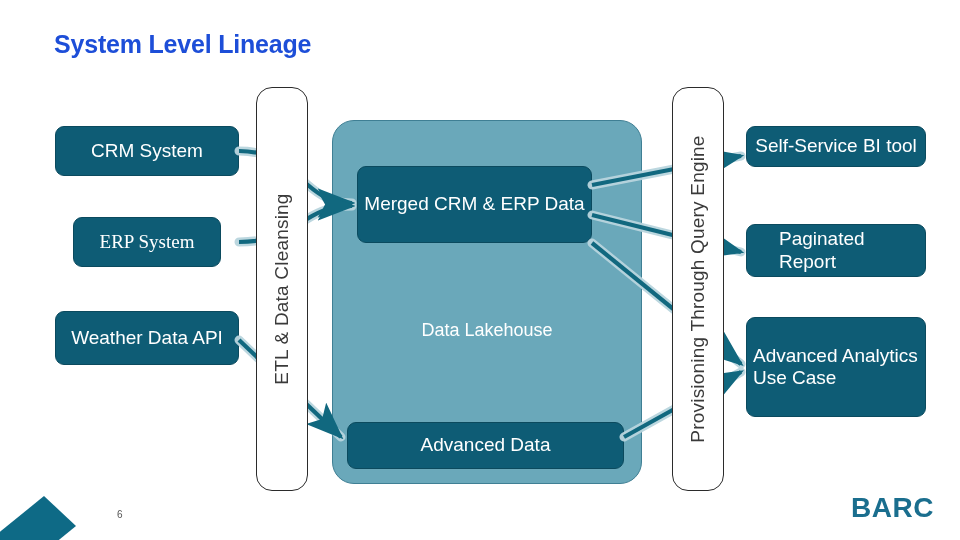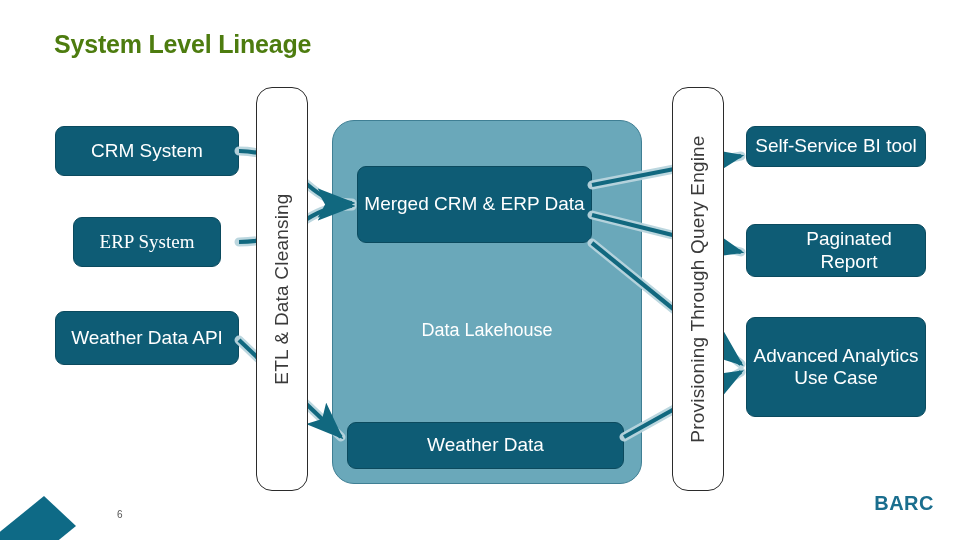--- a/index.html
+++ b/index.html
@@ -19,37 +19,36 @@
     overflow: hidden;
   }
 
   
   #slide-title {
     position: absolute;
     left: 54px;
     top: 30px;
     font-size: 25px;
     font-weight: bold;
-    color: #4d7c0f;
+    color: #1d4ed8;
     letter-spacing: -0.2px;
     white-space: nowrap;
   }
 
   
   .node {
     position: absolute;
     box-sizing: border-box;
     background: #0e5c75;
     border: 1px solid #0b4a5e;
     border-radius: 9px;
     color: #ffffff;
     display: flex;
     align-items: center;
     justify-content: center;
-    text-align: center;
     font-size: 19px;
     line-height: 1.16;
     padding: 2px 6px;
     z-index: 6;
   }
 
   
   #node-crm      { left: 55px;  top: 126px; width: 184px; height: 50px; }
   #node-erp      { left: 73px;  top: 217px; width: 148px; height: 50px; font-family: Liberation Serif, serif; }
   #node-weather-api { left: 55px; top: 311px; width: 184px; height: 54px; }
@@ -125,21 +124,21 @@
     position: absolute;
     left: 117px;
     top: 509px;
     font-size: 10px;
     color: #555555;
   }
   #brand-logo {
     position: absolute;
     right: 26px;
     top: 492px;
-    font-size: 20px;
+    font-size: 28px;
     font-weight: bold;
     color: #1a6e8e;
     letter-spacing: 0.5px;
   }
   #corner-mark {
     position: absolute;
     left: 0px;
     top: 492px;
     width: 96px;
     height: 48px;
@@ -195,21 +194,21 @@
     <span>ERP System</span>
   </div>
   <div class="node" id="node-merged">
     <span>Merged CRM &amp; ERP Data</span>
   </div>
 
   <div class="node" id="node-weather-api">
     <span>Weather Data API</span>
   </div>
   <div class="node" id="node-weather-data">
-    <span>Weather Data</span>
+    <span>Advanced Data</span>
   </div>
 
   <div class="node" id="node-bi">
     <span>Self-Service BI tool</span>
   </div>
   <div class="node" id="node-paginated">
     <span>Paginated Report</span>
   </div>
   <div class="node" id="node-advanced">
     <span>Advanced Analytics Use Case</span>

